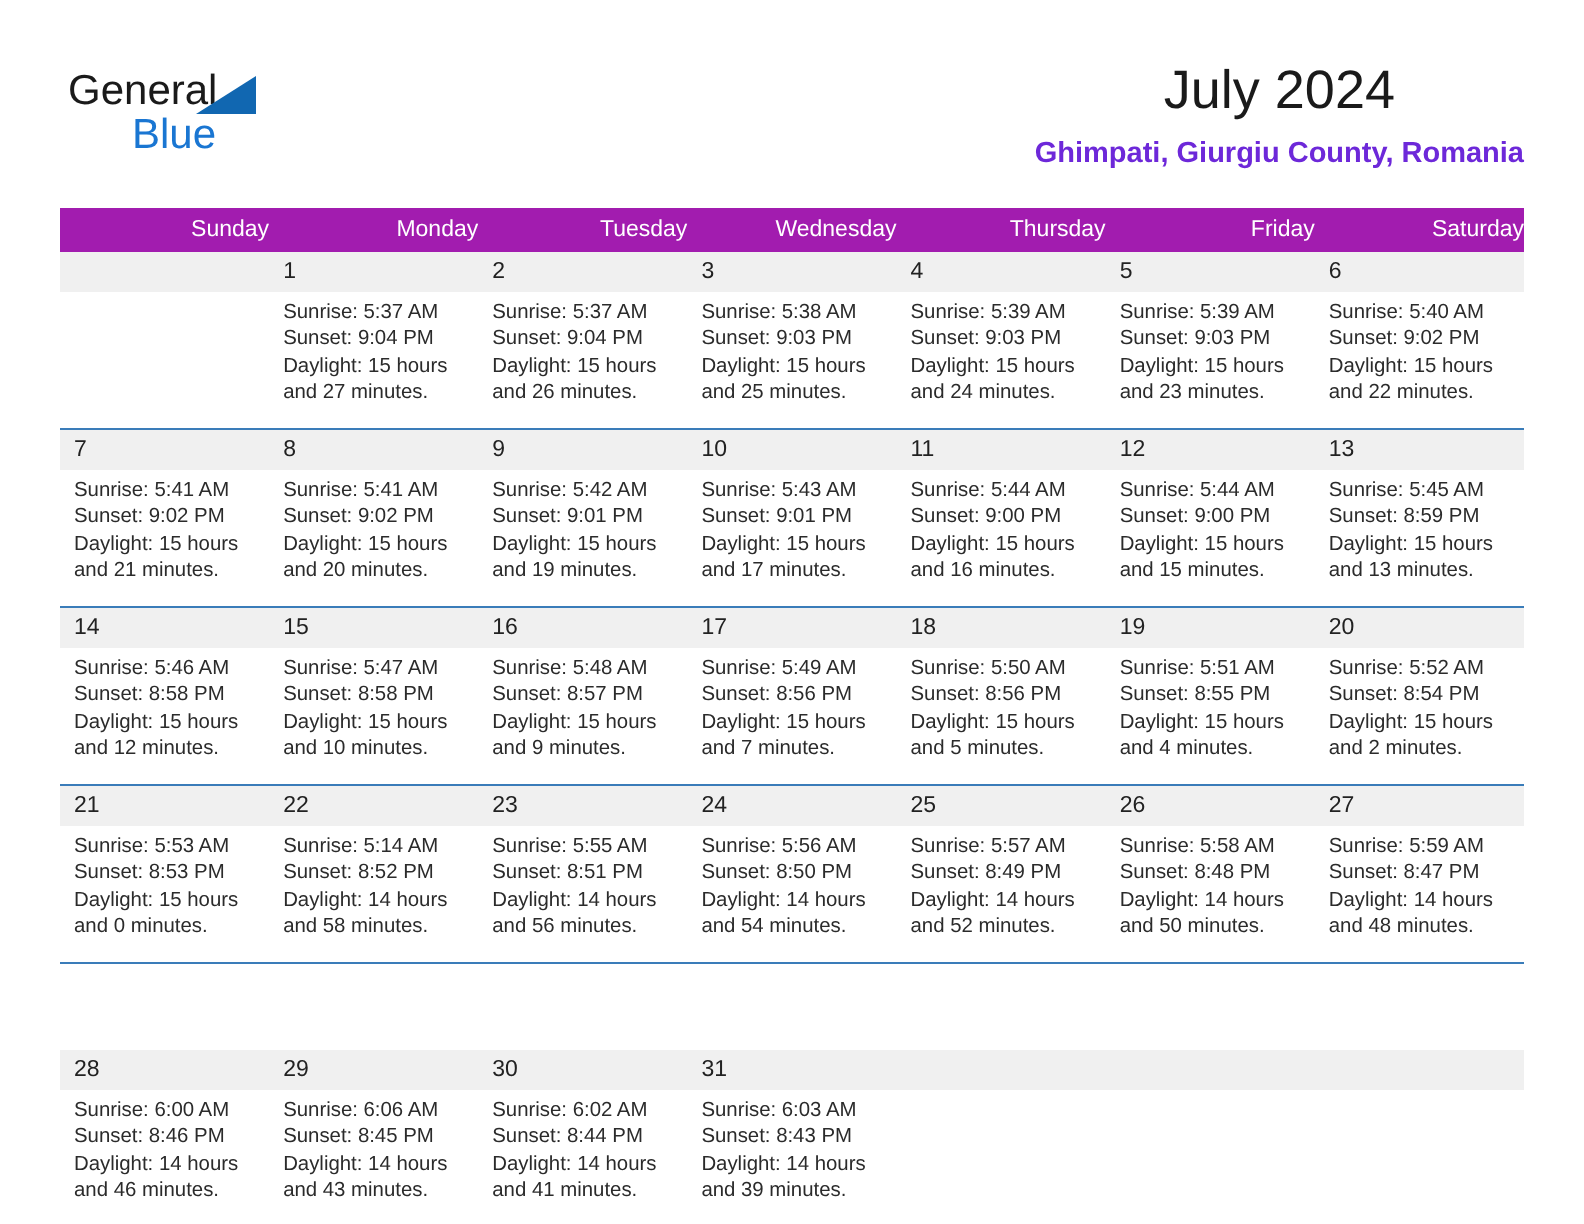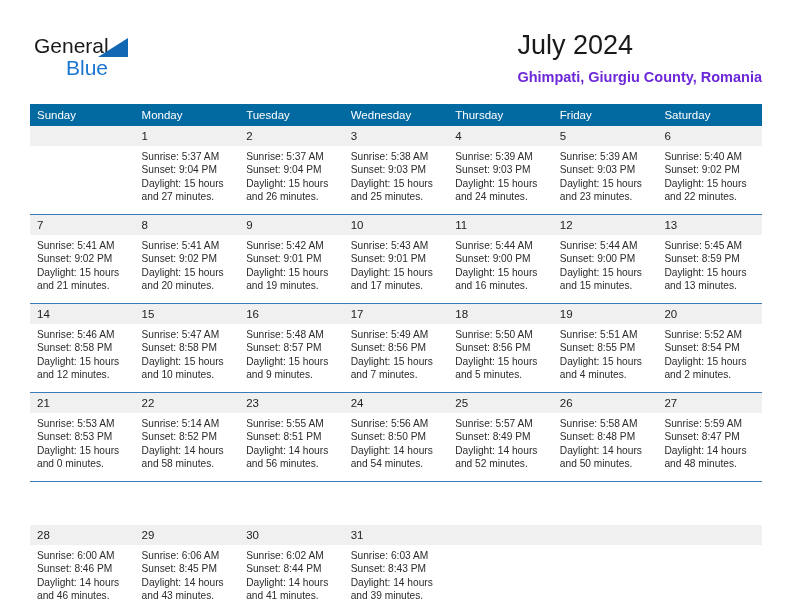--- a/index.html
+++ b/index.html
@@ -67,21 +67,21 @@
     font-family: "Liberation Sans", sans-serif;
     line-height: 24px;
     white-space: nowrap;
     text-align: center;
   }
 
   .title-block {
     position: absolute;
     right: 0;
     top: 0;
-    text-align: left;
+    text-align: center;
   }
   .cal-title {
     font-size: 27px;
     color: #1a1a1a;
     line-height: 34px;
     white-space: nowrap;
     font-weight: normal;
   }
   .cal-subtitle {
     font-size: 14.5px;
@@ -96,25 +96,25 @@
   .calendar {
     position: absolute;
     left: 30px;
     top: 104px;
     width: 732px;
     border-collapse: collapse;
     table-layout: fixed;
   }
 
   .calendar th {
-    background: #0369a1;
+    background: #a21caf;
     color: #ffffff;
     font-size: 11.5px;
     font-weight: normal;
-    text-align: left;
+    text-align: right;
     padding: 5px 0 5px 7px;
     height: 21px;
     box-sizing: border-box;
     border: none;
   }
 
   .calendar td {
     vertical-align: top;
     padding: 0;
     border: none;

